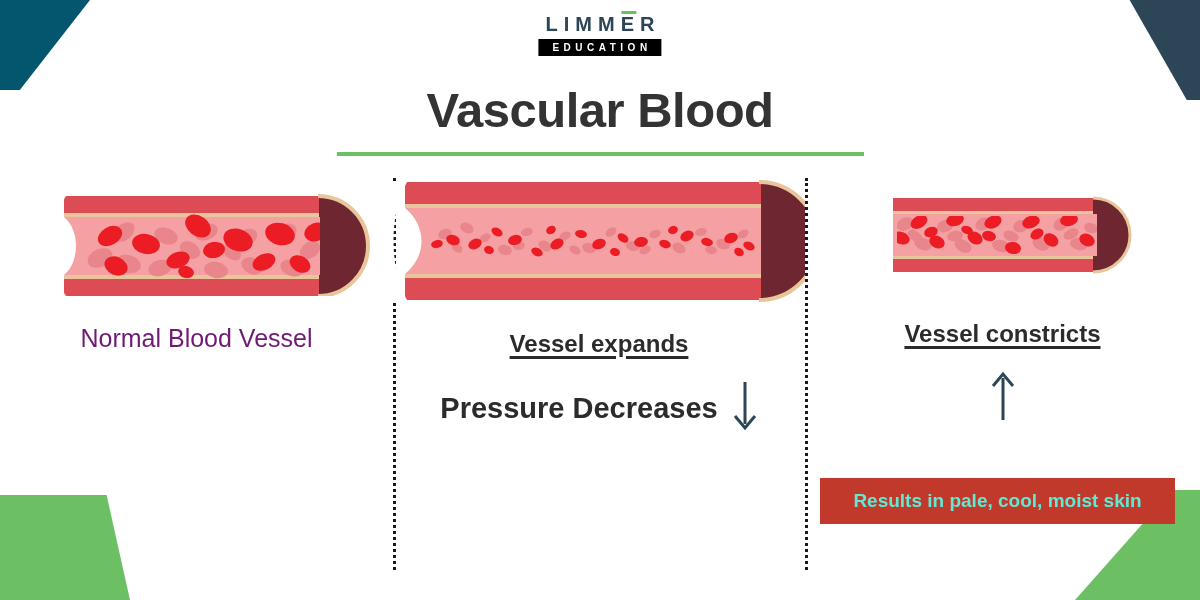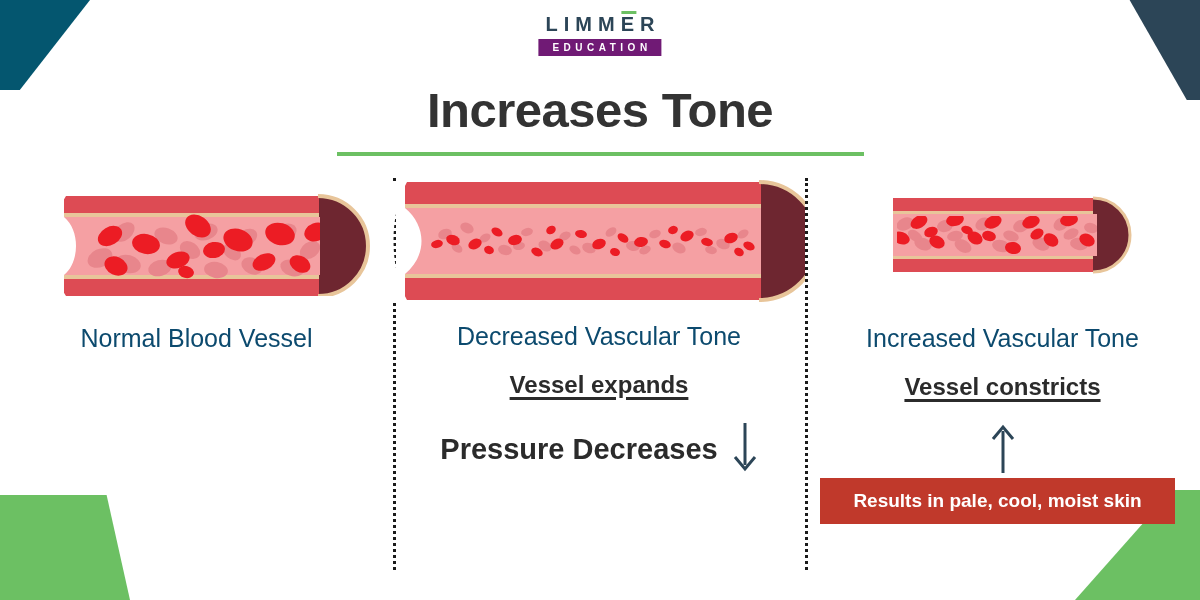--- a/index.html
+++ b/index.html
@@ -23,21 +23,21 @@
     background:#6cc063; clip-path:polygon(100% 0, 100% 100%, 0 100%, 78% 0); }
 
   
   .logo { position:absolute; top:14px; left:50%; transform:translateX(-50%);
     z-index:3; text-align:center; }
   .logo-word { position:relative; display:inline-block;
     font-size:20px; font-weight:bold; letter-spacing:6px;
     color:#2c4557; line-height:1; padding-left:6px; }
   .logo-ebar { position:absolute; top:-3px; right:25px;
     width:15px; height:3px; background:#6cc063; }
-  .logo-sub { margin-top:4px; background:#701a75; color:#ffffff;
+  .logo-sub { margin-top:4px; background:#000000; color:#ffffff;
     font-size:10px; font-weight:bold; letter-spacing:4.5px;
     padding:3px 10px 3px 14px; display:block; }
 
   
   .title { position:absolute; top:82px; left:0; width:1200px;
     text-align:center; z-index:3;
     font-size:49px; font-weight:bold; color:#333333; letter-spacing:-0.5px; }
   .title-rule { position:absolute; top:152px; left:337px;
     width:527px; height:4px; background:#6cc063; z-index:3; }
 
@@ -47,49 +47,49 @@
   .divider-1 { left:393px; }
   .divider-2 { left:805px; }
 
   
   .col { position:absolute; z-index:3; }
   .col-1 { left:0;   top:176px; width:393px; }
   .col-2 { left:393px; top:176px; width:412px; }
   .col-3 { left:805px; top:176px; width:395px; }
 
   .vessel-wrap { position:relative; }
-  .label-plain { text-align:center; font-size:25px; color:#0c4a6e; }
+  .label-plain { text-align:center; font-size:25px; color:#701a75; }
   .label-bold  { text-align:center; font-size:24px; font-weight:bold;
     color:#2b2b2b; text-decoration:underline; text-underline-offset:4px;
     text-decoration-thickness:3px; }
   .pressure-row { display:flex; align-items:center; justify-content:center; gap:14px; }
   .pressure-text { font-size:29px; font-weight:bold; color:#2b2b2b; }
   .arrow { flex:0 0 auto; }
 
   
   .banner { position:absolute; left:820px; top:478px; width:355px; height:46px;
-    background:#c0392b; color:#ffffff; z-index:5;
+    background:#c0392b; color:#5eead4; z-index:5;
     display:flex; align-items:center; justify-content:center;
     font-size:19px; font-weight:bold; }
 </style>
 </head>
 <body>
 
 <div class="corner corner-tl"></div>
 <div class="corner corner-tr"></div>
 <div class="corner corner-bl"></div>
 <div class="corner corner-br"></div>
 
 <div class="logo">
   <div class="logo-word">LIMMER</div>
   <div class="logo-ebar"></div>
   <span class="logo-sub">EDUCATION</span>
 </div>
 
-<div class="title">Increases Tone</div>
+<div class="title">Vascular Blood</div>
 <div class="title-rule"></div>
 
 <div class="divider divider-1"></div>
 <div class="divider divider-2"></div>
 
 <div class="col col-1">
   <div class="vessel-wrap">
     <svg width="393" height="120" viewBox="0 0 393 120">
       <defs>
         <clipPath id="lumen1">
@@ -205,21 +205,20 @@
           <ellipse cx="44" cy="68" rx="6" ry="4" transform="rotate(-15 44 68)"></ellipse>
           <ellipse cx="96" cy="74" rx="5" ry="4" transform="rotate(20 96 74)"></ellipse>
           <ellipse cx="158" cy="54" rx="5" ry="4" transform="rotate(-30 158 54)"></ellipse>
           <ellipse cx="222" cy="76" rx="5" ry="4" transform="rotate(15 222 76)"></ellipse>
           <ellipse cx="280" cy="54" rx="5" ry="4" transform="rotate(-20 280 54)"></ellipse>
           <ellipse cx="346" cy="76" rx="5" ry="4" transform="rotate(30 346 76)"></ellipse>
         </g>
       </g>
     </svg>
   </div>
-  <div class="label-plain" style="margin-top:12px;">Decreased Vascular Tone</div>
   <div class="label-bold" style="margin-top:20px;">Vessel expands</div>
   <div class="pressure-row" style="margin-top:22px;">
     <span class="pressure-text">Pressure Decreases</span>
     <span class="arrow">
       <svg width="26" height="52" viewBox="0 0 26 52">
         <line x1="13" y1="2" x2="13" y2="44" stroke="#2c4557" stroke-width="3"></line>
         <polyline points="3,36 13,48 23,36" fill="none" stroke="#2c4557" stroke-width="3"></polyline>
       </svg>
     </span>
   </div>
@@ -271,21 +270,20 @@
           <ellipse cx="264" cy="44" rx="9" ry="6" transform="rotate(-10 264 44)"></ellipse>
           <ellipse cx="282" cy="64" rx="8" ry="6" transform="rotate(25 282 64)"></ellipse>
           <ellipse cx="126" cy="56" rx="7" ry="5" transform="rotate(-20 126 56)"></ellipse>
           <ellipse cx="184" cy="60" rx="7" ry="5" transform="rotate(15 184 60)"></ellipse>
           <ellipse cx="232" cy="58" rx="7" ry="5" transform="rotate(-30 232 58)"></ellipse>
           <ellipse cx="162" cy="54" rx="6" ry="4" transform="rotate(20 162 54)"></ellipse>
         </g>
       </g>
     </svg>
   </div>
-  <div class="label-plain" style="margin-top:24px;">Increased Vascular Tone</div>
   <div class="label-bold" style="margin-top:20px;">Vessel constricts</div>
   <div class="pressure-row" style="margin-top:22px;">
     <span class="arrow">
       <svg width="26" height="52" viewBox="0 0 26 52">
         <line x1="13" y1="8" x2="13" y2="50" stroke="#2c4557" stroke-width="3"></line>
         <polyline points="3,16 13,4 23,16" fill="none" stroke="#2c4557" stroke-width="3"></polyline>
       </svg>
     </span>
   </div>
 </div>

